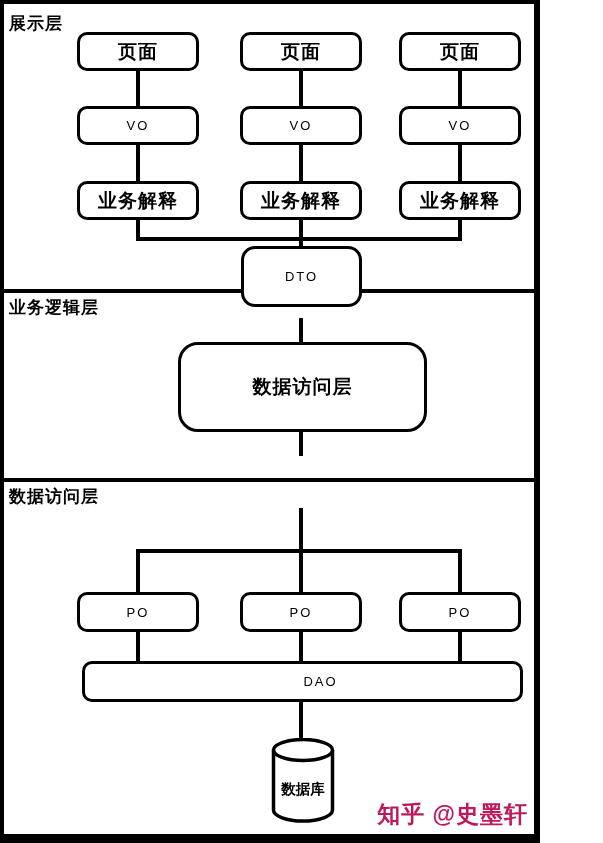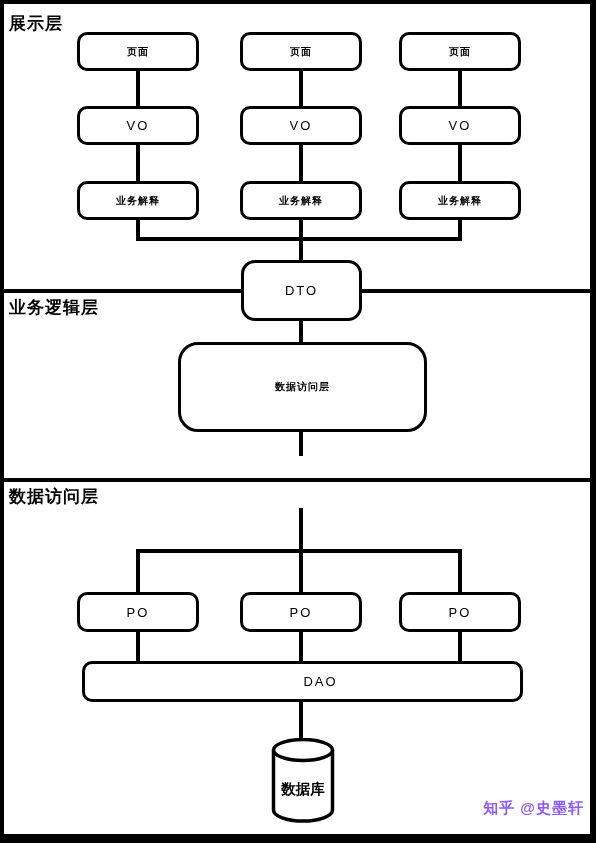--- a/index.html
+++ b/index.html
@@ -1,19 +1,19 @@
 <!DOCTYPE html>
 <html><head>
 <meta charset="utf-8">
 <style>
   html,body { margin:0; padding:0; background:#ffffff; }
   * { box-sizing:border-box; }
   #canvas {
     position:relative;
-    width:596px; height:843px;
+    width:540px; height:843px;
     background:#ffffff;
     border-style:solid;
     border-color:#000000;
     border-width:4px 6px 9px 4px;
     font-family:"Liberation Sans","DejaVu Sans",sans-serif;
     overflow:hidden;
   }
   .section-label {
     position:absolute;
     font-size:17px;
@@ -27,21 +27,21 @@
     background:#ffffff;
     border:3.5px solid #000000;
     border-radius:10px;
     display:flex;
     align-items:center;
     justify-content:center;
     color:#000000;
     z-index:2;
     text-align:center;
   }
-  .box.cn { font-weight:700; font-size:10px; letter-spacing:1px; }
+  .box.cn { font-weight:700; font-size:19px; letter-spacing:1px; }
   .box.en { font-weight:500; font-size:13px; letter-spacing:2px; }
   .box.big-radius { border-radius:14px; }
   .box.xl-radius { border-radius:20px; }
   .line {
     position:absolute;
     background:#000000;
     z-index:1;
   }
   .divider {
     position:absolute;
@@ -61,23 +61,23 @@
     top:42px;
     text-align:center;
     font-size:14.5px;
     font-weight:700;
     color:#000000;
   }
   .watermark {
     position:absolute;
     right:6px;
     top:795px;
-    font-size:15px;
+    font-size:23px;
     font-weight:700;
-    color:#8b5cf6;
+    color:#be185d;
     z-index:5;
     letter-spacing:1px;
   }
 </style>
 </head>
 <body>
 
 <div id="canvas">
 
   <div class="divider" style="top:285px;"></div>
@@ -106,21 +106,21 @@
   <div class="line" style="left:132px; top:139px; width:4px; height:42px;"></div>
   <div class="line" style="left:295px; top:139px; width:4px; height:42px;"></div>
   <div class="line" style="left:454px; top:139px; width:4px; height:42px;"></div>
 
   <div class="line" style="left:132px; top:213px; width:4px; height:24px;"></div>
   <div class="line" style="left:295px; top:213px; width:4px; height:24px;"></div>
   <div class="line" style="left:454px; top:213px; width:4px; height:24px;"></div>
   <div class="line" style="left:132px; top:233px; width:326px; height:4px;"></div>
   <div class="line" style="left:295px; top:233px; width:4px; height:28px;"></div>
 
-  <div class="box en big-radius" style="left:237px; top:256px; width:121px; height:61px;">DTO</div>
+  <div class="box en big-radius" style="left:237px; top:242px; width:121px; height:61px;">DTO</div>
 
   <div class="line" style="left:295px; top:314px; width:4px; height:28px;"></div>
 
   <div class="box cn xl-radius" style="left:174px; top:338px; width:249px; height:90px;">数据访问层</div>
 
   <div class="line" style="left:295px; top:424px; width:4px; height:28px;"></div>
 
 
   <div class="line" style="left:295px; top:504px; width:4px; height:45px;"></div>
   <div class="line" style="left:132px; top:545px; width:326px; height:4px;"></div>

